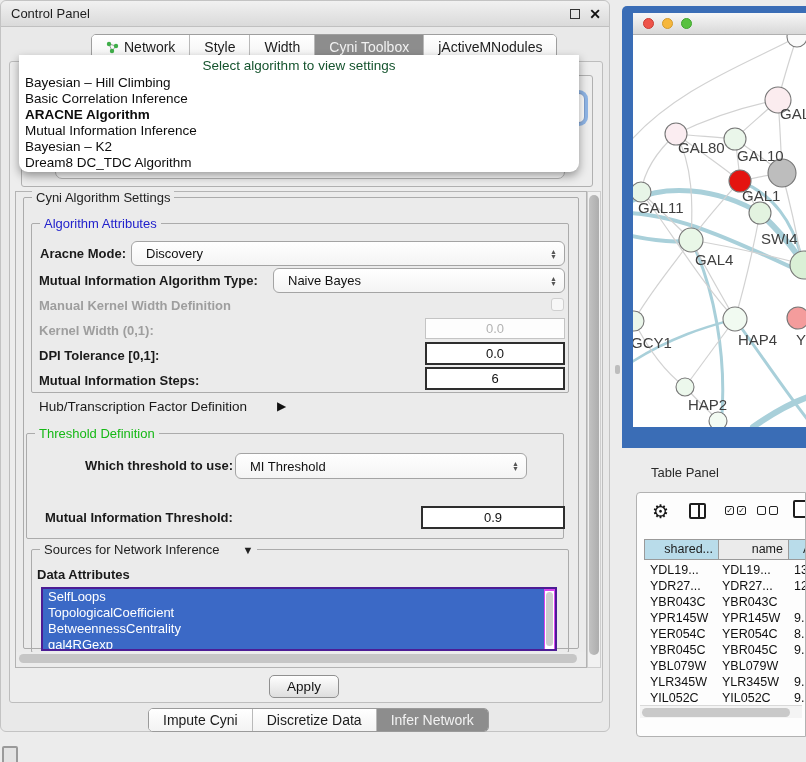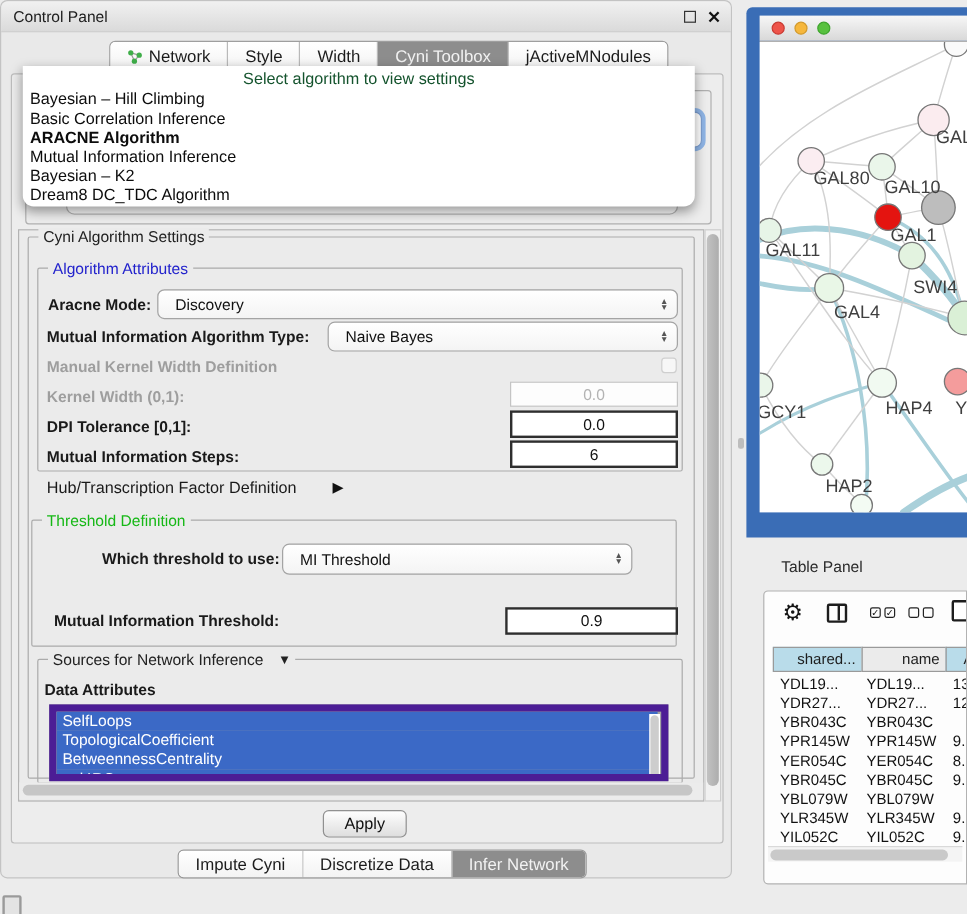--- a/index.html
+++ b/index.html
@@ -88,21 +88,21 @@
     display:flex; flex-direction:column; line-height:5px; font-size:7px; color:#555; }
   .tfield {
     position:absolute; background:#fff; font-size:13px; color:#111; text-align:center;
     padding:0 6px; line-height:20px; border:2px solid #2e2e2e;
   }
   .tfield.disabled { border:1px solid #c4c4c4; color:#b3b3b3; background:#fdfdfd; line-height:19px; }
   .checkbox { position:absolute; width:13px; height:13px; border:1px solid #cfcfcf; border-radius:3px; background:#f7f7f7; }
   .tri { font-size:12px; color:#111; }
 
   
-  #attr-list { position:absolute; left:40px; top:586px; width:516px; height:64px; background:#a3a3a3; border:6px solid #4c1d95; overflow:hidden; }
+  #attr-list { position:absolute; left:40px; top:586px; width:516px; height:64px; background:#d946ef; border:2px solid #4c1d95; overflow:hidden; }
   .attr-item { height:16px; line-height:16px; padding-left:5px; width:501px; background:#3b69c6; color:#fff; font-size:13px; white-space:nowrap; }
   #attr-vscroll { position:absolute; right:1px; top:2px; width:9px; height:58px; background:#fff; }
   #attr-vthumb { position:absolute; left:1px; top:1px; width:7px; height:54px; background:#cdcdcd; border-radius:4px; }
 
   
   #apply-btn {
     position:absolute; left:268px; top:674px; width:70px; height:23px;
     background:linear-gradient(#fefefe,#dedede); border:1px solid #909090; border-radius:5px;
     font-size:13.5px; color:#111; text-align:center; line-height:21px;
   }
@@ -249,21 +249,21 @@
       <span>MI Threshold</span>
       <span class="spin">
           <span>▲</span>
           <span>▼</span>
         </span>
     </div>
     <span class="lbl" style="left:44px;top:509px;">Mutual Information Threshold:</span>
     <div class="tfield" style="left:420px;top:505px;width:144px;height:23px;">0.9</div>
 
     <div class="group" style="left:30px;top:548px;width:538px;height:104px;">
-      <span class="group-label" style="display:flex;align-items:center;gap:12px;">
+      <span class="group-label" style="display:flex;align-items:center;gap:23px;">
         <span>Sources for Network Inference</span>
         <span style="font-size:11px;">▼</span>
       </span>
     </div>
     <span class="lbl" style="left:36px;top:566px;">Data Attributes</span>
     <div id="attr-list">
       <div class="attr-item">SelfLoops</div>
       <div class="attr-item">TopologicalCoefficient</div>
       <div class="attr-item">BetweennessCentrality</div>
       <div class="attr-item">gal4RGexp</div>

